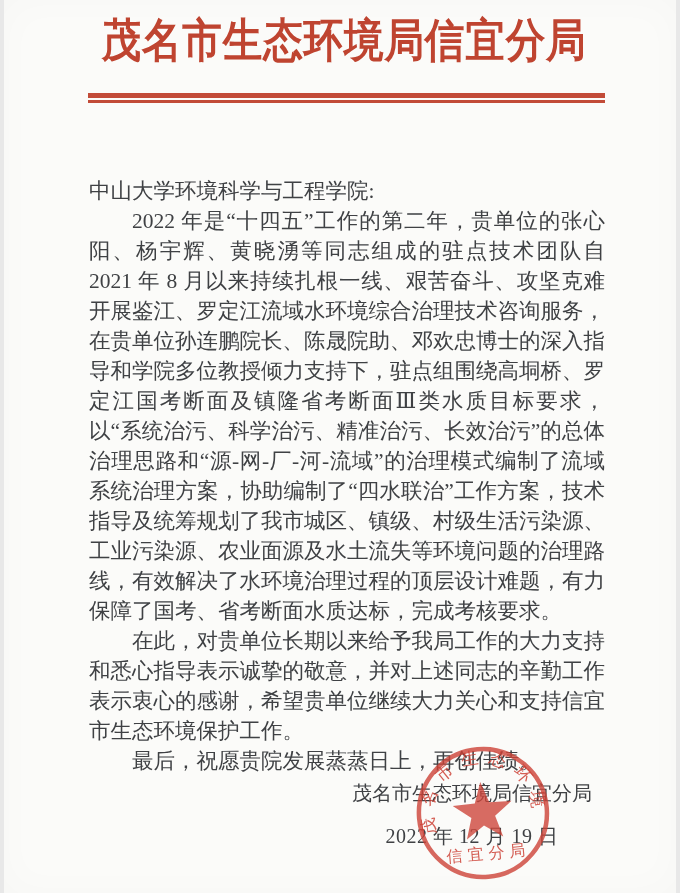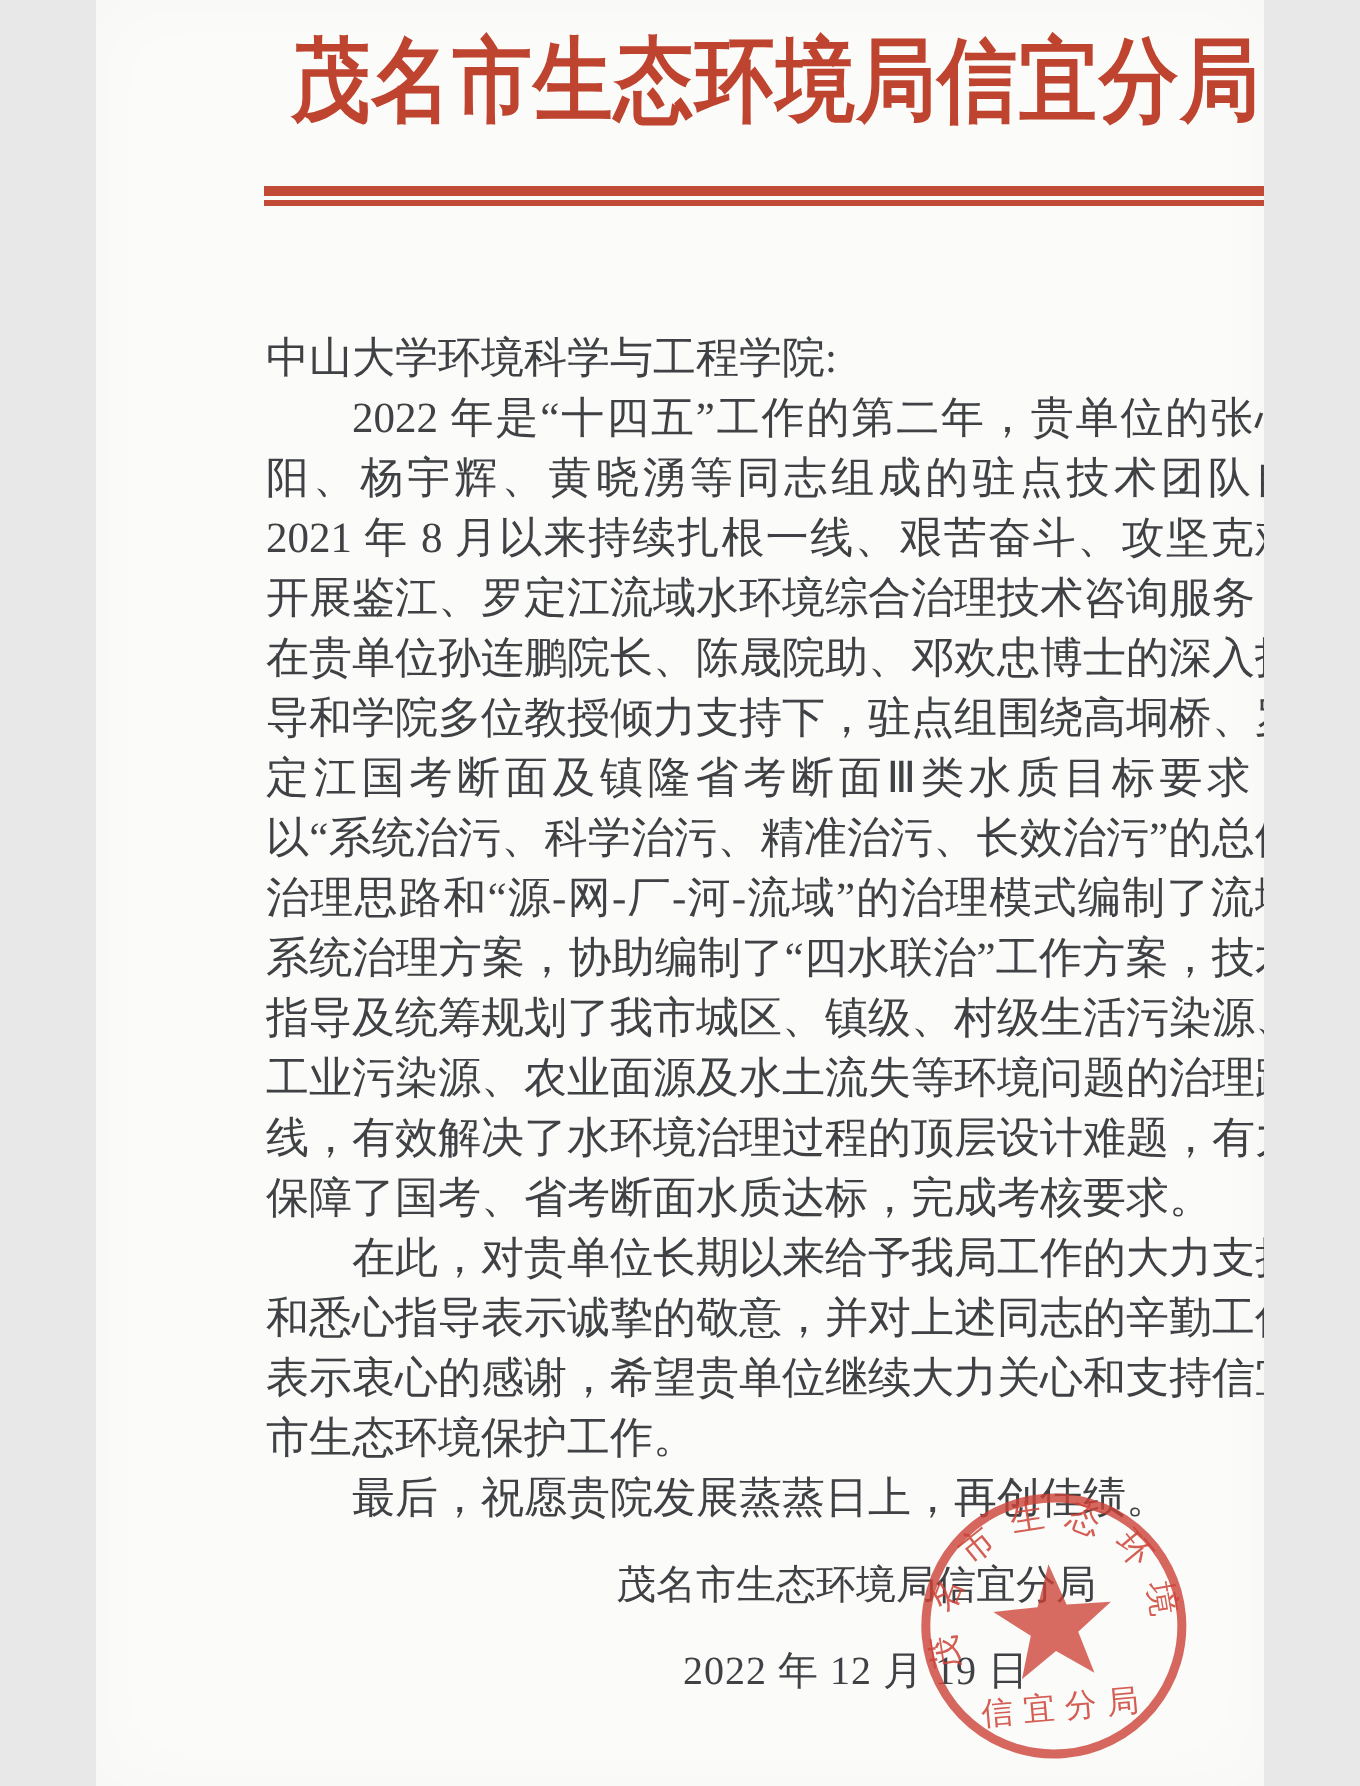--- a/index.html
+++ b/index.html
@@ -2,21 +2,21 @@
 <html><head>
 <meta charset="utf-8">
 <style>
   html,body { margin:0; padding:0; }
   body {
     font-family: "Liberation Serif", "DejaVu Serif", serif;
     background:#e8e8e8;
   }
   .page {
     position:relative;
-    width:584px; height:893px;
+    width:672px; height:893px;
     margin:0 auto;
     background: var(--page-bg, #fbfbf9);
     overflow:hidden;
     box-shadow: inset 0 0 40px rgba(0,0,0,0.02);
   }
   
   .letterhead {
     position:absolute; top:10px; left:0; width:680px;
     text-align:center;
     font-size:46px; font-weight:bold;
@@ -38,25 +38,24 @@
     position:absolute; top:116px; left:0; width:680px;
     text-align:center;
     font-size:27px;
     color:#333;
     letter-spacing:31px;
     text-indent:31px;
     white-space:nowrap;
   }
   
   .body-block {
-    position:absolute; top:164px; left:85px; width:516px;
+    position:absolute; top:176px; left:85px; width:516px;
     font-size:21.5px; line-height:30px;
     color: var(--body-text, #3f4144);
     text-align:justify;
-    font-family:Liberation Serif, serif;
   }
   .salutation { margin:0 0 0 0; }
   .body-block p { margin:0; text-indent:2em; }
   
   .sig-block {
     position:absolute; top:778px; right:84px;
     text-align:center;
     font-size:20px; line-height:30px;
     color: var(--body-text, #3f4144);
     white-space:nowrap;

